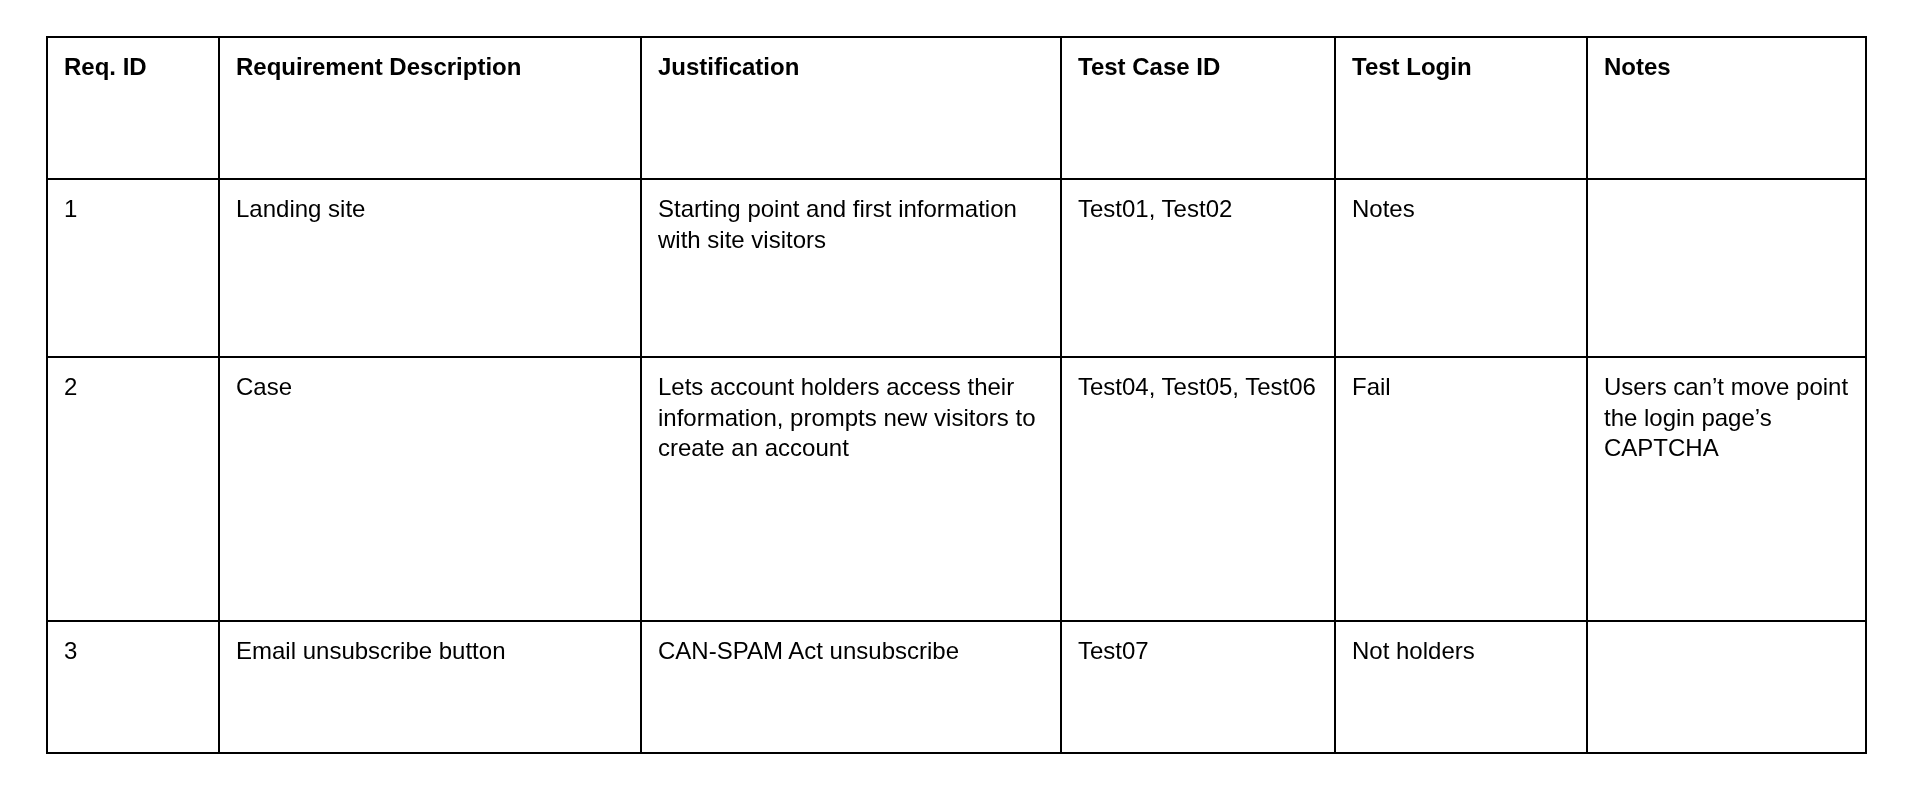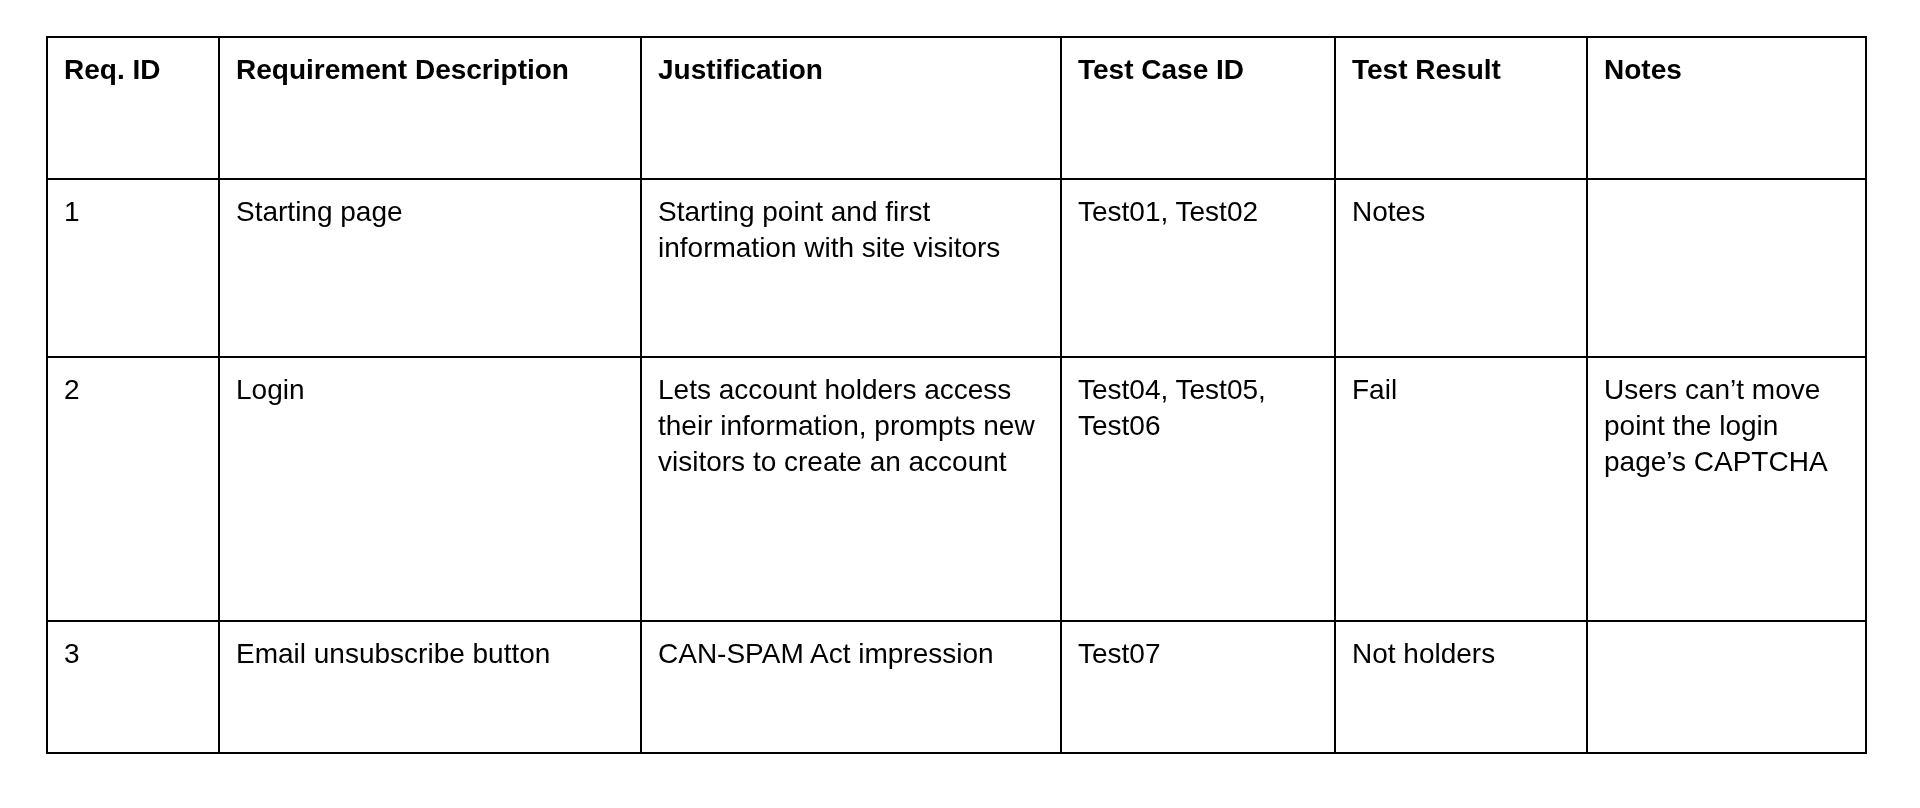--- a/index.html
+++ b/index.html
@@ -31,21 +31,21 @@
     table-layout: fixed;
     background: #ffffff;
   }
 
   .traceability-table th,
   .traceability-table td {
     border: 2px solid #000000;
     vertical-align: top;
     text-align: left;
     padding: 14px 14px 14px 16px;
-    font-size: 28px;
+    font-size: 24px;
     line-height: 1.28;
     color: #000000;
     background: #ffffff;
     word-wrap: break-word;
     overflow-wrap: break-word;
   }
 
   .traceability-table th {
     font-weight: bold;
   }
@@ -98,57 +98,57 @@
         <th>
           <span class="cell-text">Requirement Description</span>
         </th>
         <th>
           <span class="cell-text">Justification</span>
         </th>
         <th>
           <span class="cell-text">Test Case ID</span>
         </th>
         <th>
-          <span class="cell-text">Test Result</span>
+          <span class="cell-text">Test Login</span>
         </th>
         <th>
           <span class="cell-text">Notes</span>
         </th>
       </tr>
     </thead>
 
     <tbody>
 
       <tr class="row-1">
         <td>
           <span class="cell-text">1</span>
         </td>
         <td>
-          <span class="cell-text">Starting page</span>
+          <span class="cell-text">Landing site</span>
         </td>
         <td>
           <span class="cell-text">Starting point and first information with site visitors</span>
         </td>
         <td>
           <span class="cell-text">Test01, Test02</span>
         </td>
         <td>
           <span class="cell-text">Notes</span>
         </td>
         <td>
           <span class="cell-text"></span>
         </td>
       </tr>
 
       <tr class="row-2">
         <td>
           <span class="cell-text">2</span>
         </td>
         <td>
-          <span class="cell-text">Login</span>
+          <span class="cell-text">Case</span>
         </td>
         <td>
           <span class="cell-text">Lets account holders access their information, prompts new visitors to create an account</span>
         </td>
         <td>
           <span class="cell-text">Test04, Test05, Test06</span>
         </td>
         <td>
           <span class="cell-text">Fail</span>
         </td>
@@ -158,21 +158,21 @@
       </tr>
 
       <tr class="row-3">
         <td>
           <span class="cell-text">3</span>
         </td>
         <td>
           <span class="cell-text">Email unsubscribe button</span>
         </td>
         <td>
-          <span class="cell-text">CAN-SPAM Act impression</span>
+          <span class="cell-text">CAN-SPAM Act unsubscribe</span>
         </td>
         <td>
           <span class="cell-text">Test07</span>
         </td>
         <td>
           <span class="cell-text">Not holders</span>
         </td>
         <td>
           <span class="cell-text"></span>
         </td>

